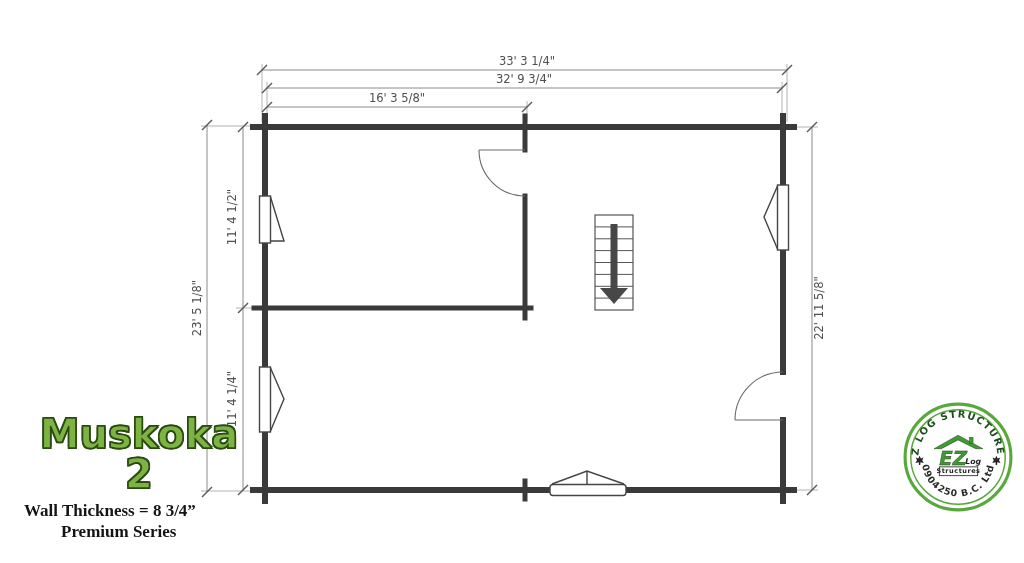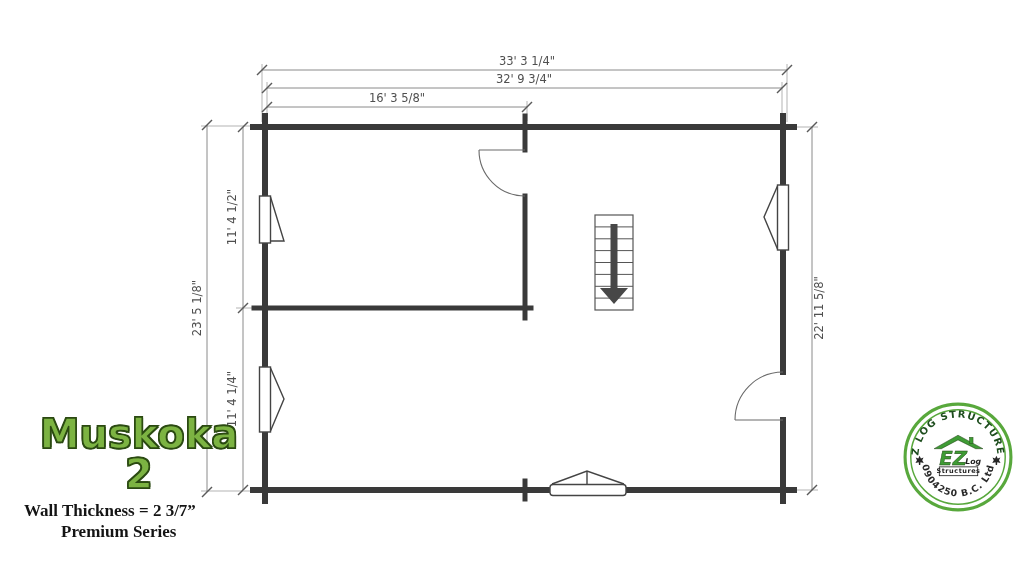--- a/index.html
+++ b/index.html
@@ -138,21 +138,21 @@
       </g>
       <g>
         <line x1="614" y1="224" x2="614" y2="288" stroke="#474747" stroke-width="7"></line>
         <polygon points="600,288 628,288 614,304" fill="#474747"></polygon>
       </g>
     </g>
   </svg>
 
   <div class="title-block">
     <div class="plan-title">Muskoka 2</div>
-    <div class="plan-sub">Wall Thickness = 2 3/7”</div>
+    <div class="plan-sub">Wall Thickness = 8 3/4”</div>
     <div class="plan-sub2">Premium Series</div>
   </div>
 
   <svg class="logo-svg" viewBox="0 0 106 106">
     <defs>
       <path id="arcTop" d="M 15 53 A 38 38 0 0 1 91 53"></path>
       <path id="arcBottom" d="M 18 56 A 35 35 0 0 0 88 56"></path>
     </defs>
     <circle cx="53" cy="53" r="51" fill="#ffffff" stroke="#58a83c" stroke-width="3"></circle>
     <circle cx="53" cy="53" r="45.5" fill="none" stroke="#58a83c" stroke-width="1.4"></circle>

